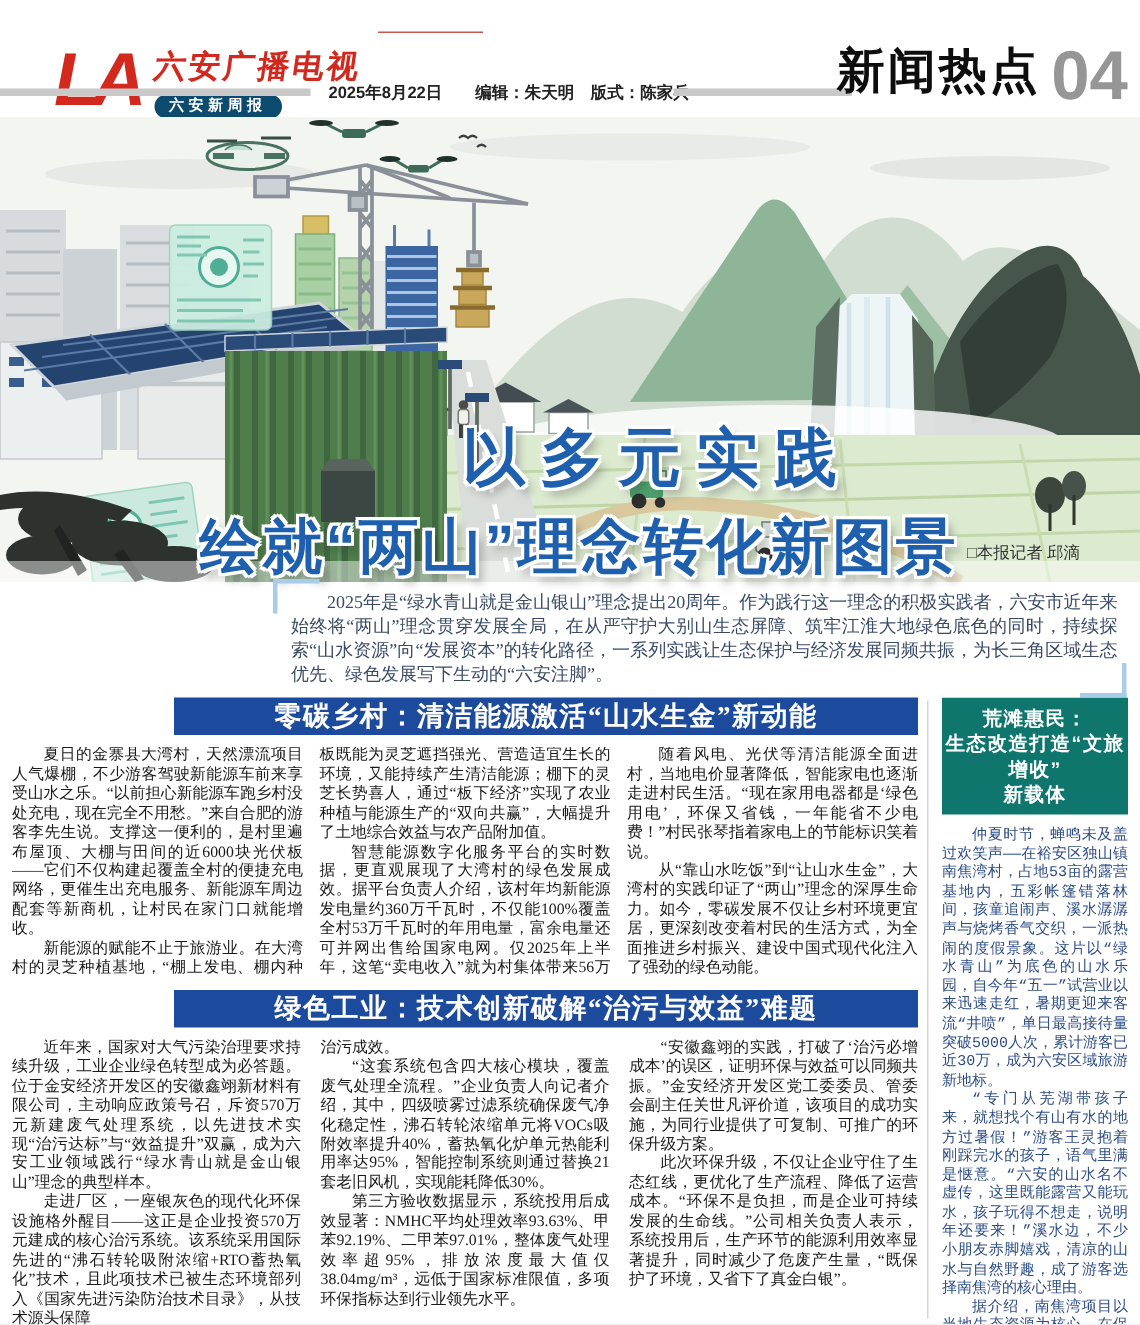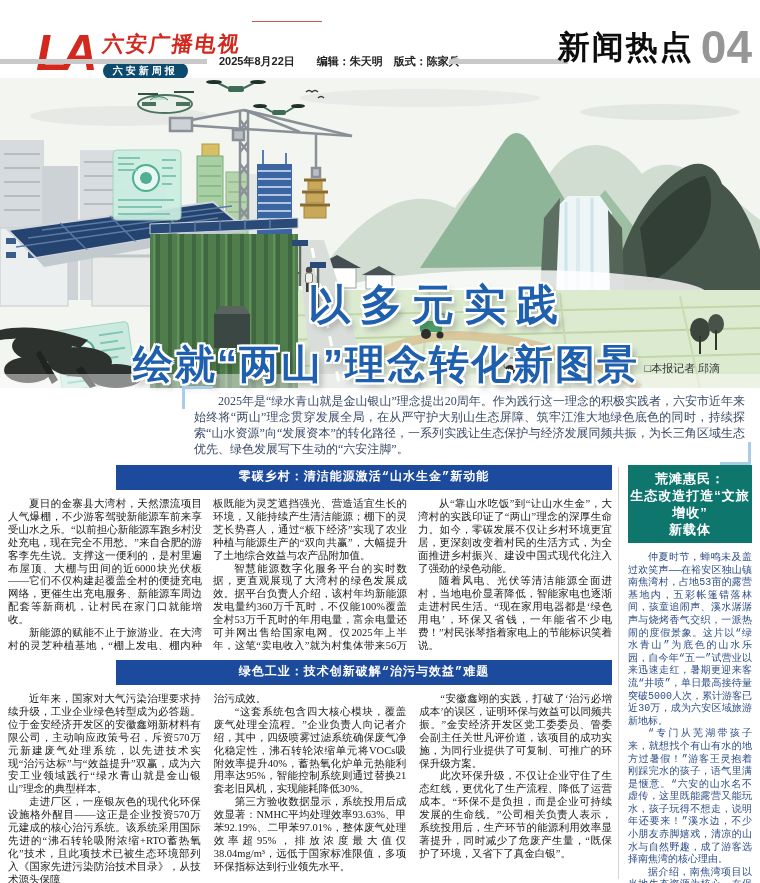--- a/index.html
+++ b/index.html
@@ -12,21 +12,21 @@
             font-size:50px;line-height:0.95;color:#d2281e;letter-spacing:-5px;}
   .brand-text{margin-left:10px;padding-top:2px;}
   .brand-title{color:#d2281e;font-weight:bold;font-size:21px;letter-spacing:2px;transform:skewX(-8deg);}
   .brand-badge{display:inline-block;background:#0c4a6e;color:#fff;font-size:10px;line-height:14px;
                padding:1px 10px;border-radius:9px;margin-top:5px;letter-spacing:3px;font-weight:bold;}
   .brand-rule{position:absolute;left:252px;top:21px;width:70px;height:1px;background:#c4584f;}
   .bar-left{position:absolute;top:59px;left:0;width:207px;height:5px;background:#c9c9c9;}
   .bar-right{position:absolute;top:59px;left:449px;width:119px;height:5px;background:#c9c9c9;}
   .dateline{position:absolute;top:54px;left:219px;font-size:11px;font-weight:bold;color:#222;
             font-family:"Liberation Sans",sans-serif;white-space:nowrap;}
-  .head-right{position:absolute;right:8px;top:26px;display:flex;align-items:center;}
+  .head-right{position:absolute;right:8px;top:26px;display:flex;align-items:flex-end;}
   .hotspot{font-size:32px;font-weight:900;color:#0d0d0d;font-family:"Liberation Sans",sans-serif;letter-spacing:2px;}
   .pagenum{font-size:46px;font-weight:900;color:#969696;font-family:"Liberation Sans",sans-serif;
            margin-left:7px;line-height:0.85;}
 
   
   .hero{position:absolute;top:78px;left:0;width:760px;height:310px;}
   .hero svg{position:absolute;inset:0;}
   .hero-title{position:absolute;left:0;right:0;bottom:-4px;text-align:center;
               font-family:"Liberation Sans",sans-serif;font-weight:900;color:#1e5fae;
               text-shadow:-2px -2px 0 #fff,2px -2px 0 #fff,-2px 2px 0 #fff,2px 2px 0 #fff,
@@ -40,22 +40,22 @@
          font-size:12px;line-height:16px;color:#3a4a66;text-align:justify;}
   .intro p{margin:0;text-indent:2em;}
   .intro::before{content:"";position:absolute;left:-12px;top:-7px;width:28px;height:20px;
                  border-left:3px solid #a9cde9;border-top:3px solid #a9cde9;}
   .intro::after{content:"";position:absolute;right:-6px;bottom:-2px;width:28px;height:20px;
                 border-right:3px solid #a9cde9;border-bottom:3px solid #a9cde9;}
 
   
   .content{position:absolute;top:465px;left:8px;width:744px;height:418px;}
   .left-col{position:absolute;left:0;top:0;width:604px;height:418px;}
-  .sec-header{height:25px;background:#1c4a9c;color:#fff;font-family:Liberation Mono, monospace;
-              font-weight:bold;font-size:12px;text-align:center;line-height:25px;margin-left:108px;
+  .sec-header{height:25px;background:#1c4a9c;color:#fff;font-family:Liberation Serif, serif;
+              font-weight:bold;font-size:18px;text-align:center;line-height:25px;margin-left:108px;
               letter-spacing:1px;}
   .cols{display:flex;gap:13px;margin-top:8px;overflow:hidden;}
   .sec1 .cols{height:152px;gap:11px;}
   .sec2{margin-top:10px;}
   .sec2 .cols{height:196px;}
   .col{flex:1;font-size:10.5px;line-height:12.9px;text-align:justify;color:#191919;}
   .col p{margin:0;text-indent:2em;}
   .divider{position:absolute;left:610px;top:2px;height:412px;width:1px;background:#d5d5d5;}
   .right-col{position:absolute;left:620px;top:0;width:124px;height:418px;overflow:hidden;}
   .side-header{background:#0f766e;color:#fff;text-align:center;font-family:"Liberation Sans",sans-serif;
@@ -321,22 +321,22 @@
         <div class="cols">
           <div class="col">
             <p>夏日的金寨县大湾村，天然漂流项目人气爆棚，不少游客驾驶新能源车前来享受山水之乐。“以前担心新能源车跑乡村没处充电，现在完全不用愁。”来自合肥的游客李先生说。支撑这一便利的，是村里遍布屋顶、大棚与田间的近6000块光伏板——它们不仅构建起覆盖全村的便捷充电网络，更催生出充电服务、新能源车周边配套等新商机，让村民在家门口就能增收。</p>
             <p>新能源的赋能不止于旅游业。在大湾村的灵芝种植基地，“棚上发电、棚内种植”的零碳农光互补模式格外亮眼。棚顶的光伏</p>
           </div>
           <div class="col">
             <p style="text-indent:0">板既能为灵芝遮挡强光、营造适宜生长的环境，又能持续产生清洁能源；棚下的灵芝长势喜人，通过“板下经济”实现了农业种植与能源生产的“双向共赢”，大幅提升了土地综合效益与农产品附加值。</p>
             <p>智慧能源数字化服务平台的实时数据，更直观展现了大湾村的绿色发展成效。据平台负责人介绍，该村年均新能源发电量约360万千瓦时，不仅能100%覆盖全村53万千瓦时的年用电量，富余电量还可并网出售给国家电网。仅2025年上半年，这笔“卖电收入”就为村集体带来56万元额外收益。</p>
           </div>
           <div class="col">
+            <p>随着风电、光伏等清洁能源全面进村，当地电价显著降低，智能家电也逐渐走进村民生活。“现在家用电器都是‘绿色用电’，环保又省钱，一年能省不少电费！”村民张琴指着家电上的节能标识笑着说。</p>
             <p>从“靠山水吃饭”到“让山水生金”，大湾村的实践印证了“两山”理念的深厚生命力。如今，零碳发展不仅让乡村环境更宜居，更深刻改变着村民的生活方式，为全面推进乡村振兴、建设中国式现代化注入了强劲的绿色动能。</p>
-            <p>随着风电、光伏等清洁能源全面进村，当地电价显著降低，智能家电也逐渐走进村民生活。“现在家用电器都是‘绿色用电’，环保又省钱，一年能省不少电费！”村民张琴指着家电上的节能标识笑着说。</p>
           </div>
         </div>
       </div>
 
       <div class="sec2">
         <div class="sec-header">绿色工业：技术创新破解“治污与效益”难题</div>
         <div class="cols">
           <div class="col">
             <p>近年来，国家对大气污染治理要求持续升级，工业企业绿色转型成为必答题。位于金安经济开发区的安徽鑫翊新材料有限公司，主动响应政策号召，斥资570万元新建废气处理系统，以先进技术实现“治污达标”与“效益提升”双赢，成为六安工业领域践行“绿水青山就是金山银山”理念的典型样本。</p>
             <p>走进厂区，一座银灰色的现代化环保设施格外醒目——这正是企业投资570万元建成的核心治污系统。该系统采用国际先进的“沸石转轮吸附浓缩+RTO蓄热氧化”技术，且此项技术已被生态环境部列入《国家先进污染防治技术目录》，从技术源头保障</p>

